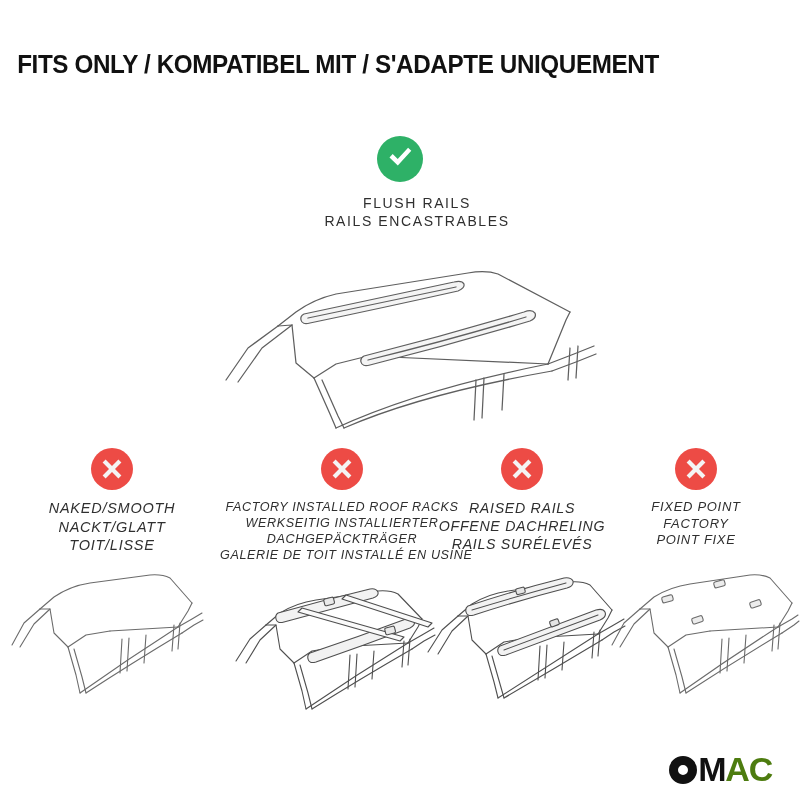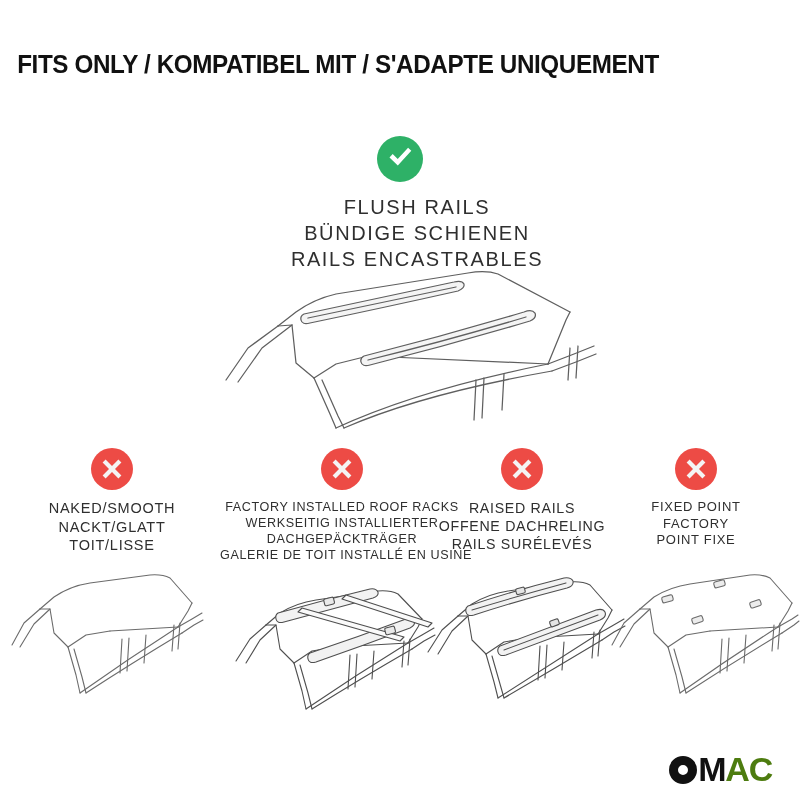--- a/index.html
+++ b/index.html
@@ -22,21 +22,21 @@
 
   
   .hero{position:absolute;left:0;top:136px;width:800px;text-align:center;}
   .check-badge{
     width:46px;height:46px;margin:0 auto 12px auto;position:relative;
   }
   .check-badge svg{display:block;width:46px;height:46px;}
 
   .hero-lines{line-height:1.30;}
   .hero-line{
-    font-size:20px;font-weight:400;color:#2f2f2f;
+    font-size:14px;font-weight:400;color:#2f2f2f;
     letter-spacing:1.6px;white-space:nowrap;padding-left:34px;
   }
 
   
   .hero-art{
     position:absolute;left:218px;top:268px;width:384px;height:162px;
   }
   .hero-art svg{display:block;width:100%;height:100%;}
 
   
@@ -45,21 +45,21 @@
   .col-0{left:12px;width:200px;}
   .col-1{left:220px;width:244px;}
   .col-2{left:430px;width:184px;text-align:center;}
   .col-3{left:616px;width:160px;}
 
   .x-badge{width:42px;height:42px;margin:0 auto 9px auto;}
   .x-badge svg{display:block;width:42px;height:42px;}
 
   .col-lines{line-height:1.28;}
   .col-line{
-    font-weight:400;color:#2f2f2f;letter-spacing:0.75px;white-space:nowrap;
+    font-weight:400;color:#2f2f2f;letter-spacing:0.75px;white-space:nowrap;font-style:italic;
   }
   .col-0 .col-line{font-size:14.5px;}
   .col-1 .col-line{font-size:12.6px;letter-spacing:.6px;}
   .col-2 .col-line{font-size:14.2px;letter-spacing:.7px;}
   .col-3 .col-line{font-size:13px;letter-spacing:.7px;}
 
   .col-art{margin-top:8px;}
   .col-art svg{display:block;width:100%;height:auto;}
   .col-0 .col-art{width:195px;height:135px;margin-left:-2px;}
   .col-1 .col-art{width:210px;height:142px;margin-left:12px;}
@@ -94,21 +94,20 @@
     <div class="check-badge">
       <svg viewBox="0 0 46 46" xmlns="http://www.w3.org/2000/svg">
         <circle cx="23" cy="23" r="23" fill="#2EB167"></circle>
         <path d="M23 0a23 23 0 0 1 0 46 23 23 0 0 0 0-46z" fill="#22945A" opacity=".55"></path>
         <path d="M34.3 14.8l-3.2-3.0-10.4 11.1-5.0-4.8-3.2 3.3 8.3 8.0z" fill="#ffffff"></path>
       </svg>
     </div>
 
     <div class="hero-lines">
       <div class="hero-line">FLUSH RAILS</div>
-      <div class="hero-line">BÜNDIGE SCHIENEN</div>
       <div class="hero-line">RAILS ENCASTRABLES</div>
     </div>
   </div>
 
   <div class="hero-art">
     <svg viewBox="0 0 384 162" xmlns="http://www.w3.org/2000/svg" fill="none" stroke="#5f5f5f" stroke-width="1.25" stroke-linecap="round" stroke-linejoin="round">
 
       <path d="M60 58 L78 44 Q96 31 118 26 L250 5 Q268 2 280 6 L352 44"></path>
       <path d="M352 44 L348 52 L330 96"></path>
       <path d="M60 58 L74 57 L78 95 L96 110"></path>

